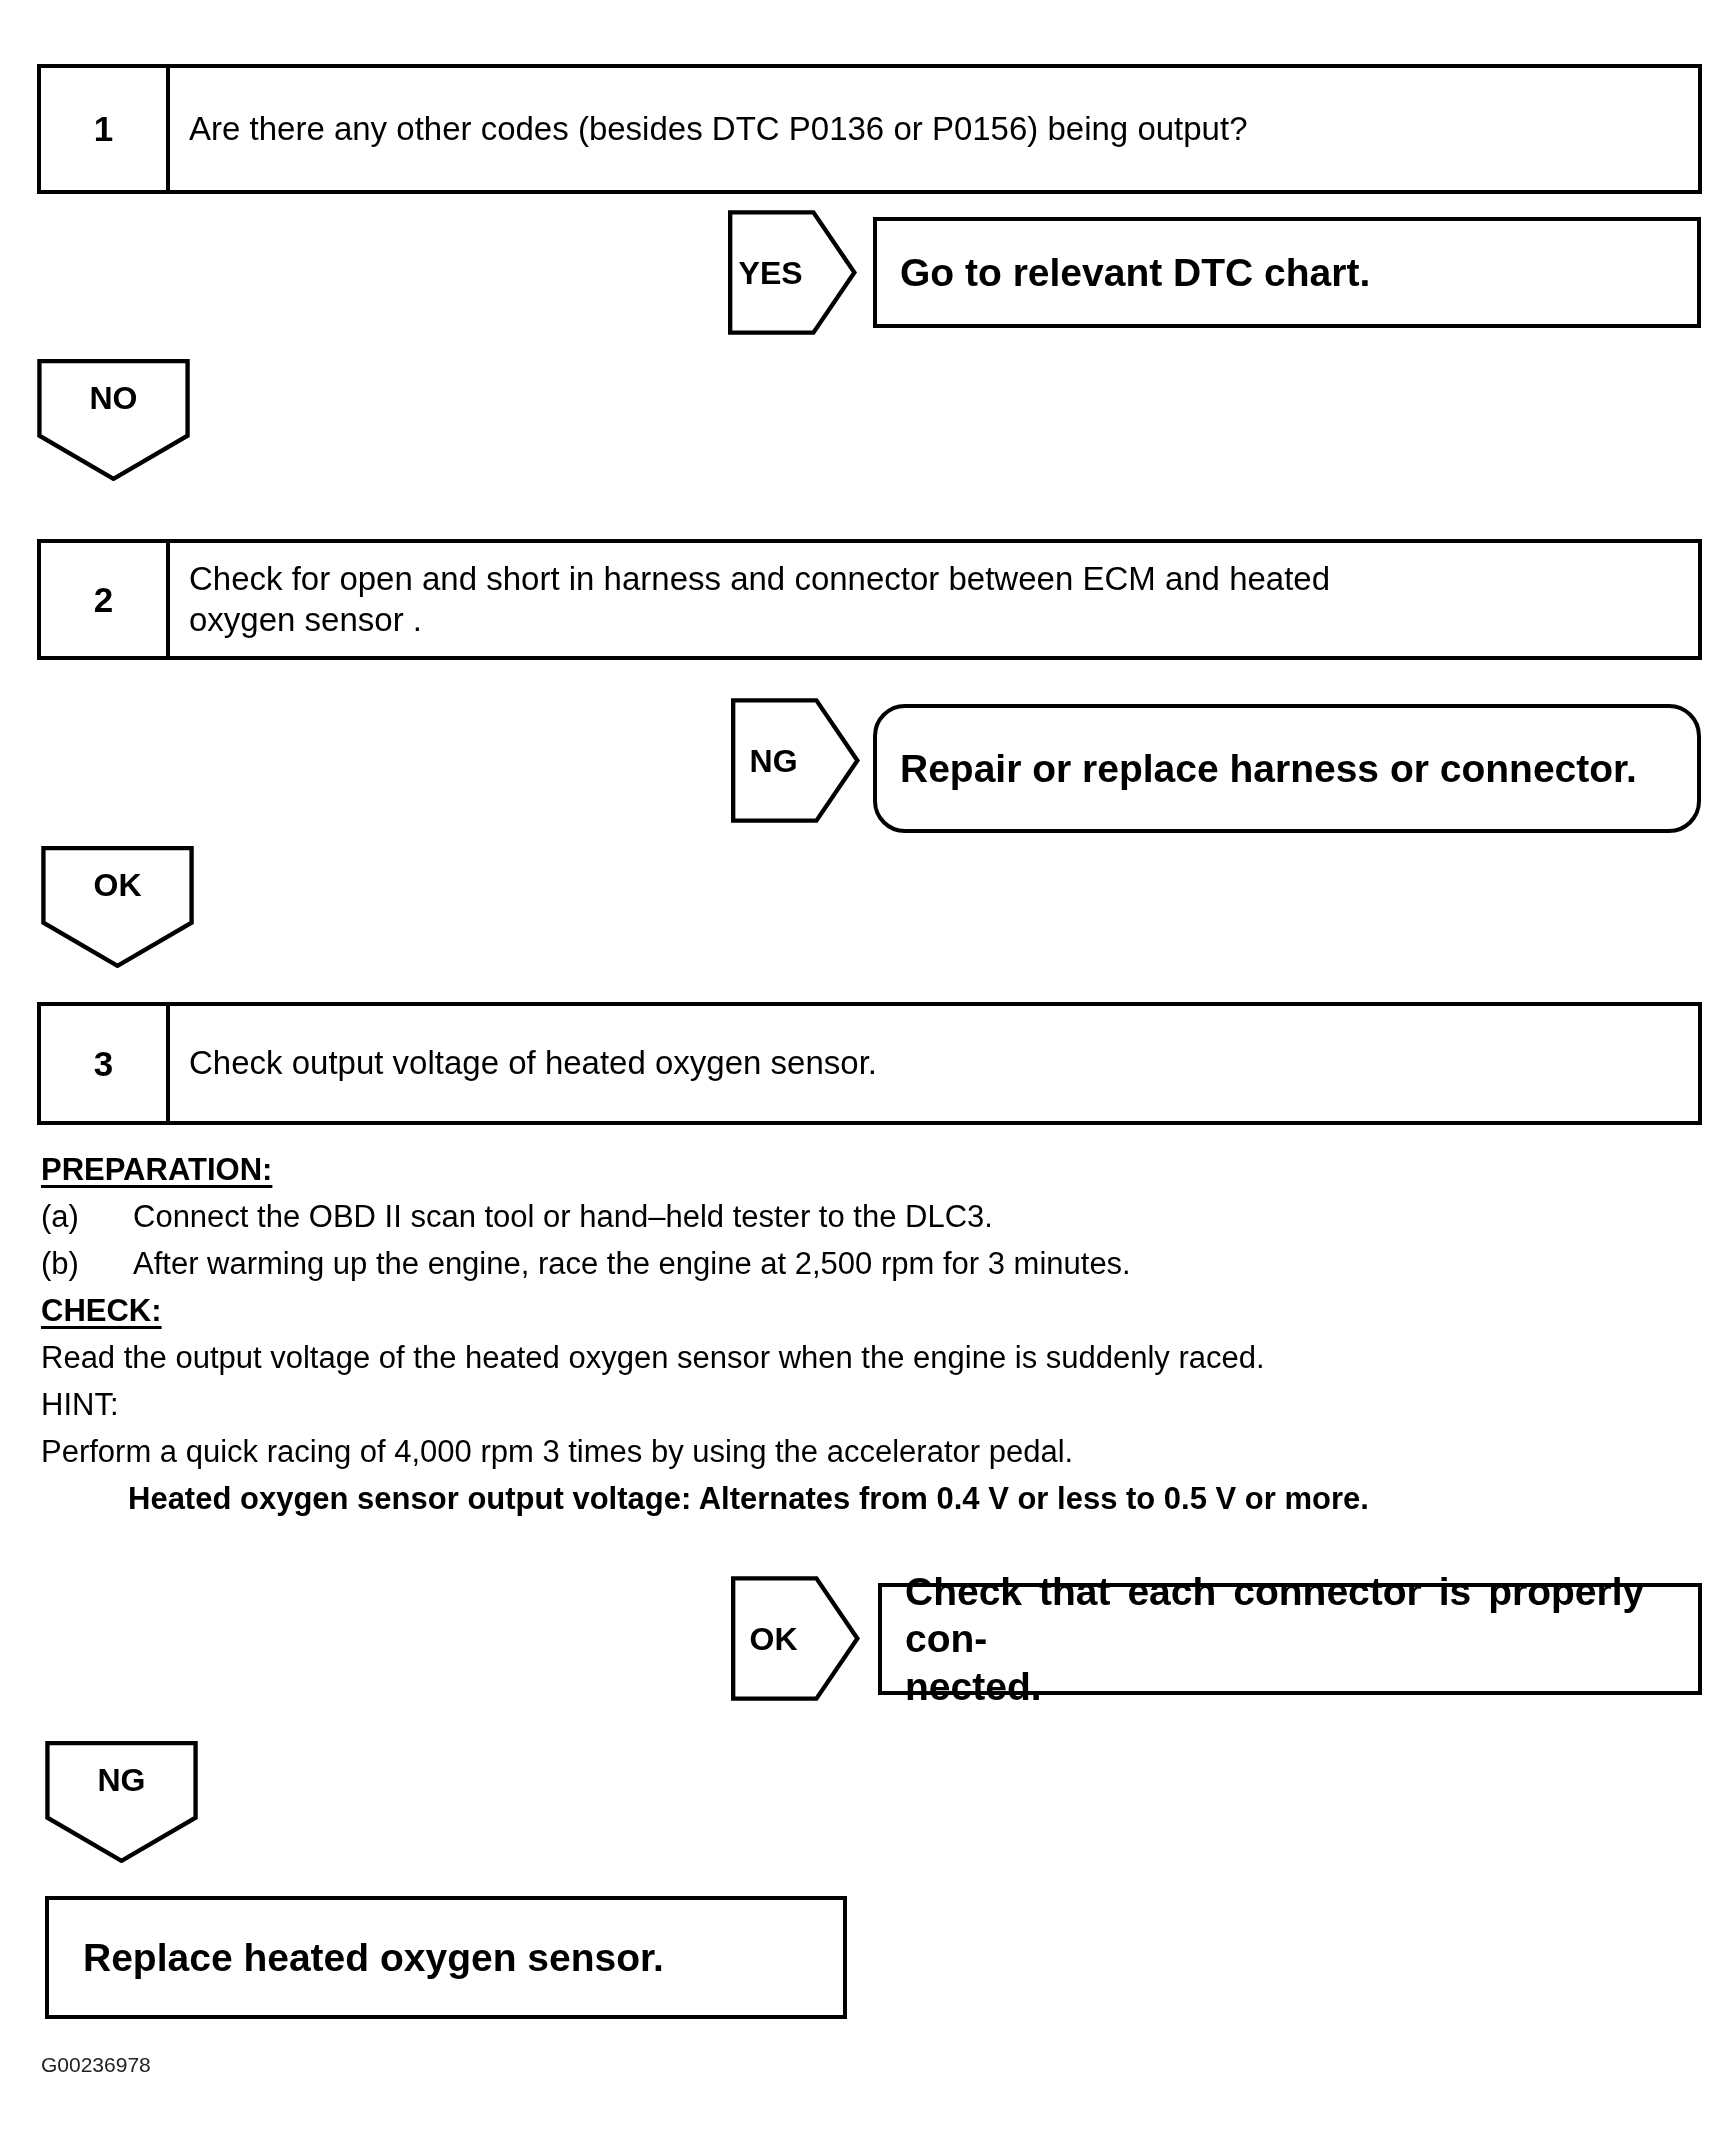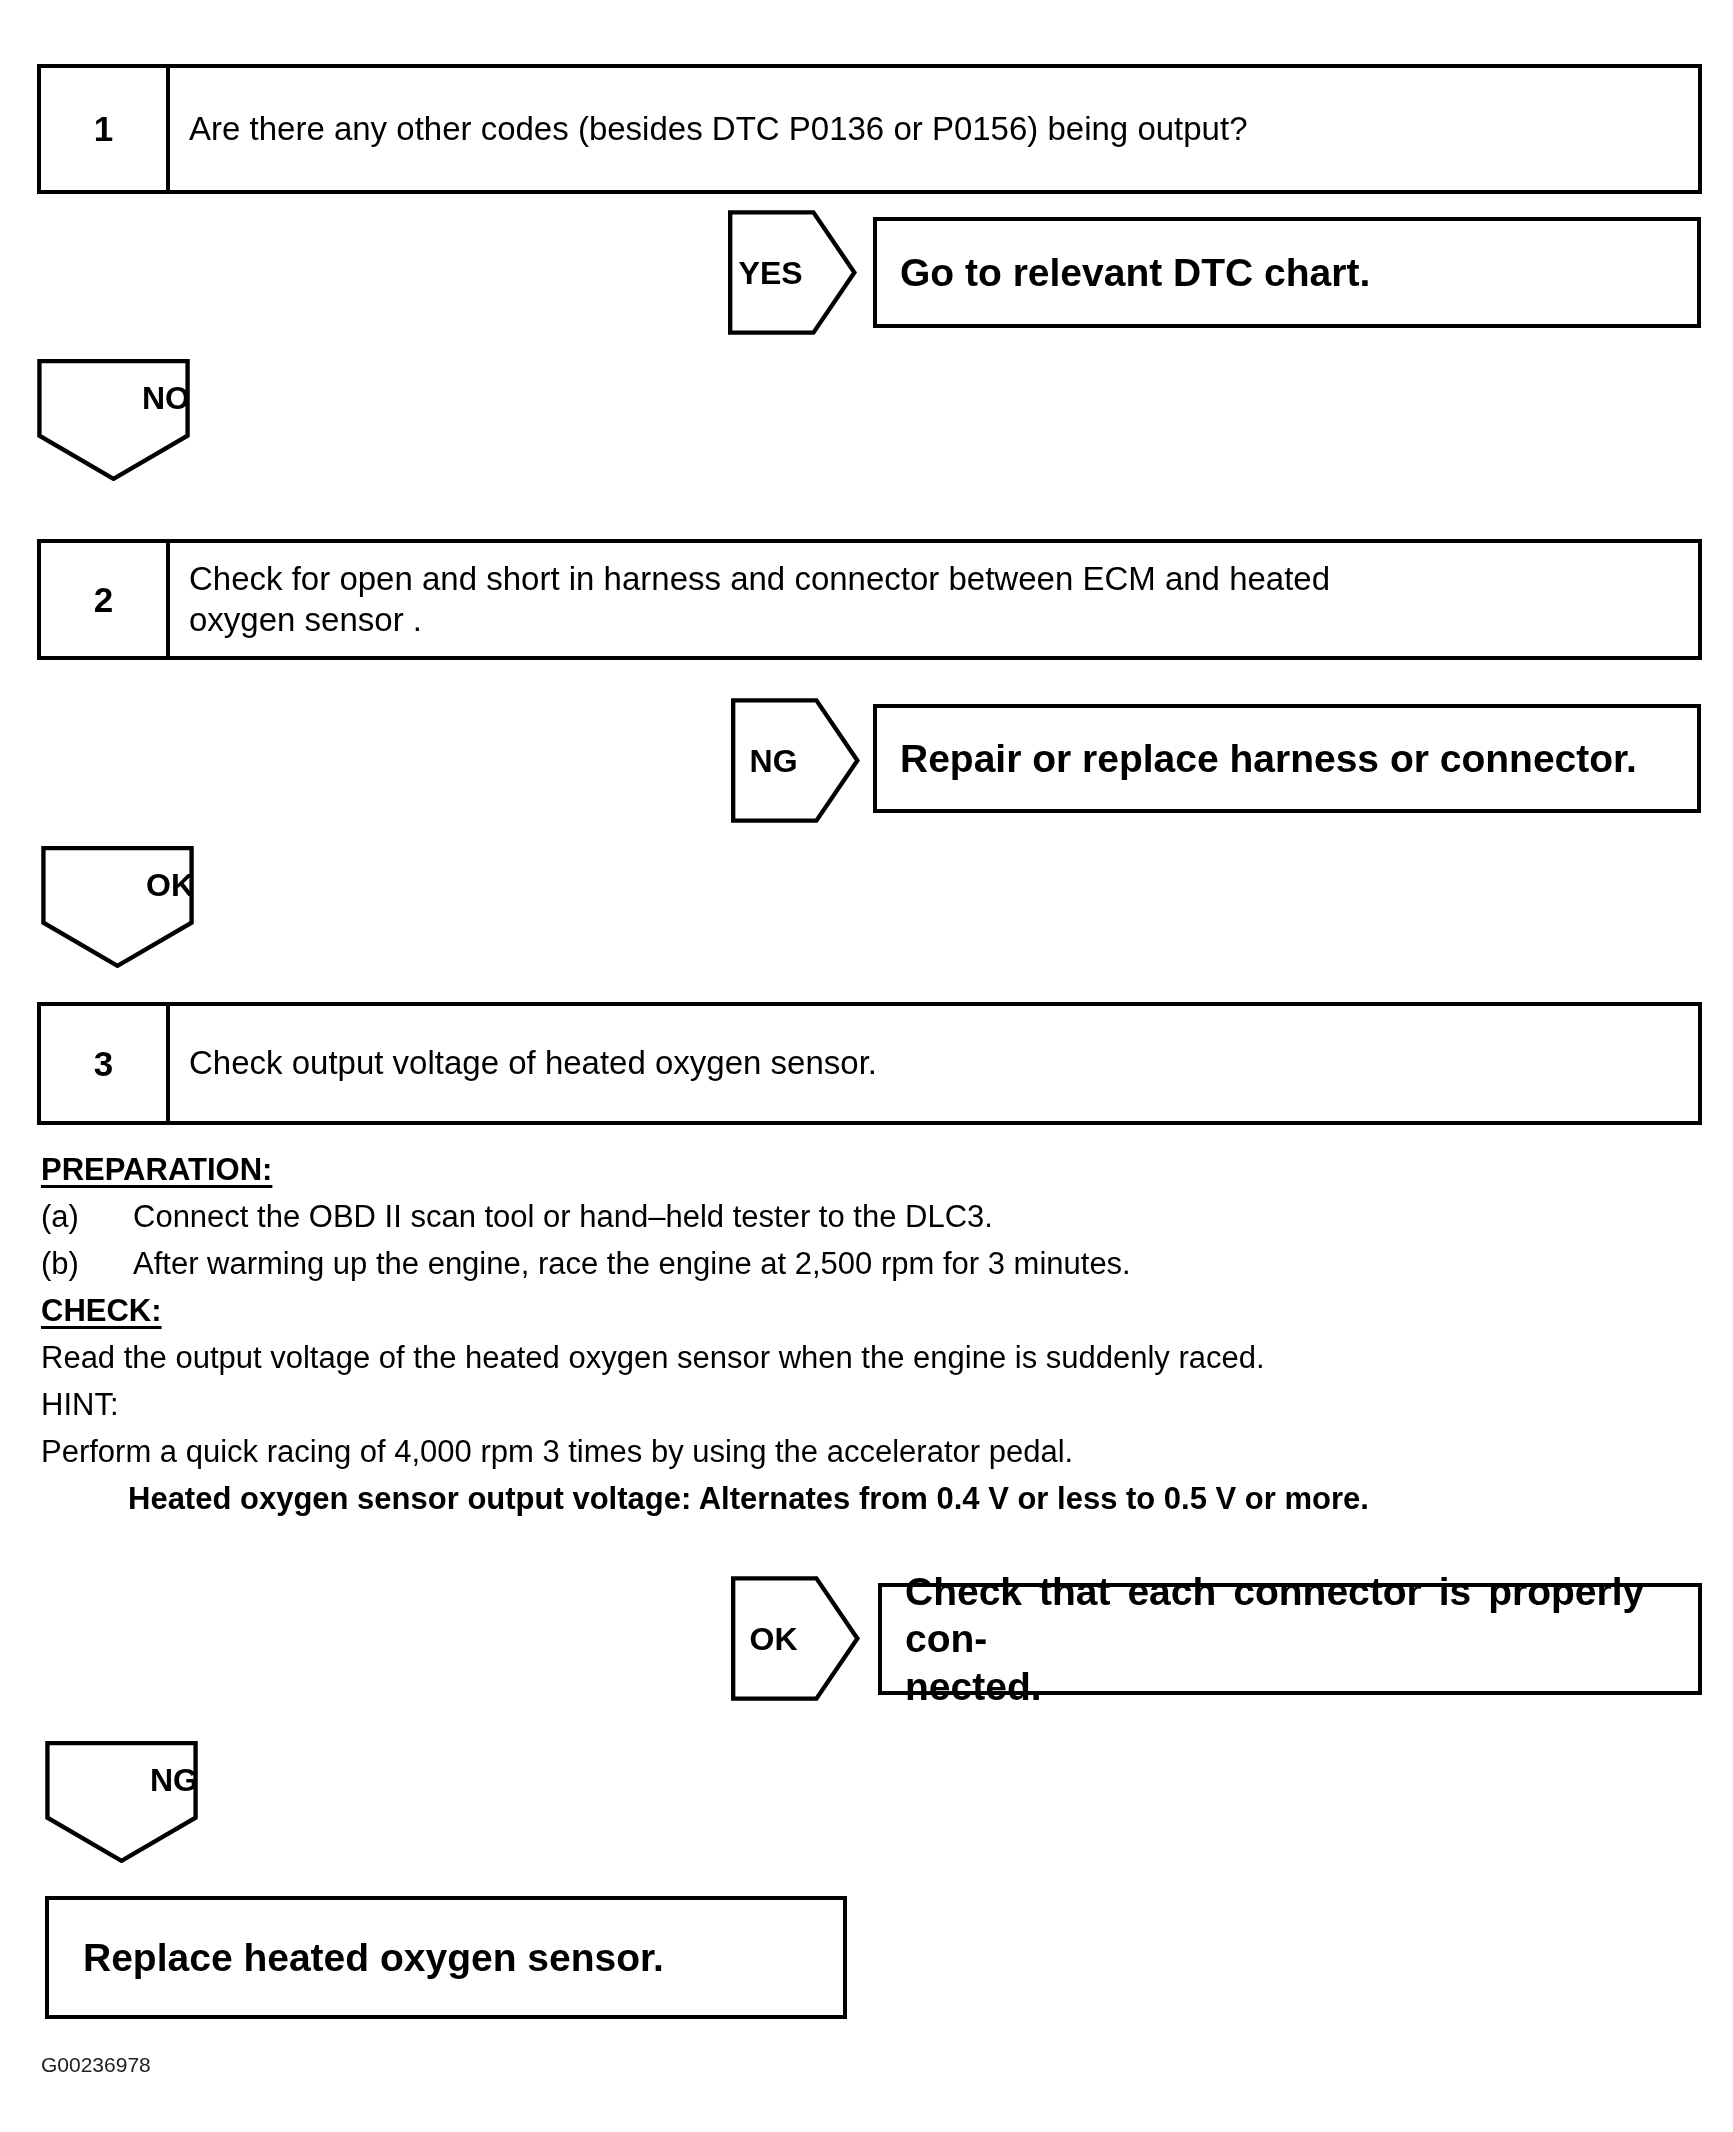--- a/index.html
+++ b/index.html
@@ -67,21 +67,21 @@
     font-size: 32px;
   }
   .pent-right .lbl {
     left: 0; width: 66%;
     top: 50%; transform: translateY(-50%);
     text-align: center;
   }
   .pent-down .lbl {
     left: 0; width: 100%;
     top: 21px;
-    text-align: right;
+    text-align: center;
   }
 
   
   .procedure {
     position: absolute;
     left: 41px; top: 1146px;
     width: 1659px;
     font-size: 31px;
     line-height: 47px;
   }
@@ -137,21 +137,21 @@
 oxygen sensor .</div>
   </div>
 
   <div class="pent pent-right" style="left:731px; top:698px; width:129px; height:125px;">
     <svg width="129" height="125" viewBox="0 0 148 143">
       <polygon points="2.5,2.5 98,2.5 145,71.5 98,140.5 2.5,140.5" fill="#ffffff" stroke="#000000" stroke-width="5"></polygon>
     </svg>
     <span class="lbl">NG</span>
   </div>
 
-  <div class="resultbox" style="left:873px; top:704px; width:828px; height:109px;">Repair or replace harness or connector.</div>
+  <div class="resultbox" style="left:873px; top:704px; width:828px; height:129px;border-radius:32px;">Repair or replace harness or connector.</div>
 
   <div class="pent pent-down" style="left:41px; top:846px; width:153px; height:122px;">
     <svg width="153" height="122" viewBox="0 0 175 140">
       <polygon points="2.5,2.5 172.5,2.5 172.5,88 87.5,137.5 2.5,88" fill="#ffffff" stroke="#000000" stroke-width="5"></polygon>
     </svg>
     <span class="lbl">OK</span>
   </div>
 
   <div class="stepbox" style="left:37px; top:1002px; width:1665px; height:123px;">
     <div class="stepnum">3</div>

